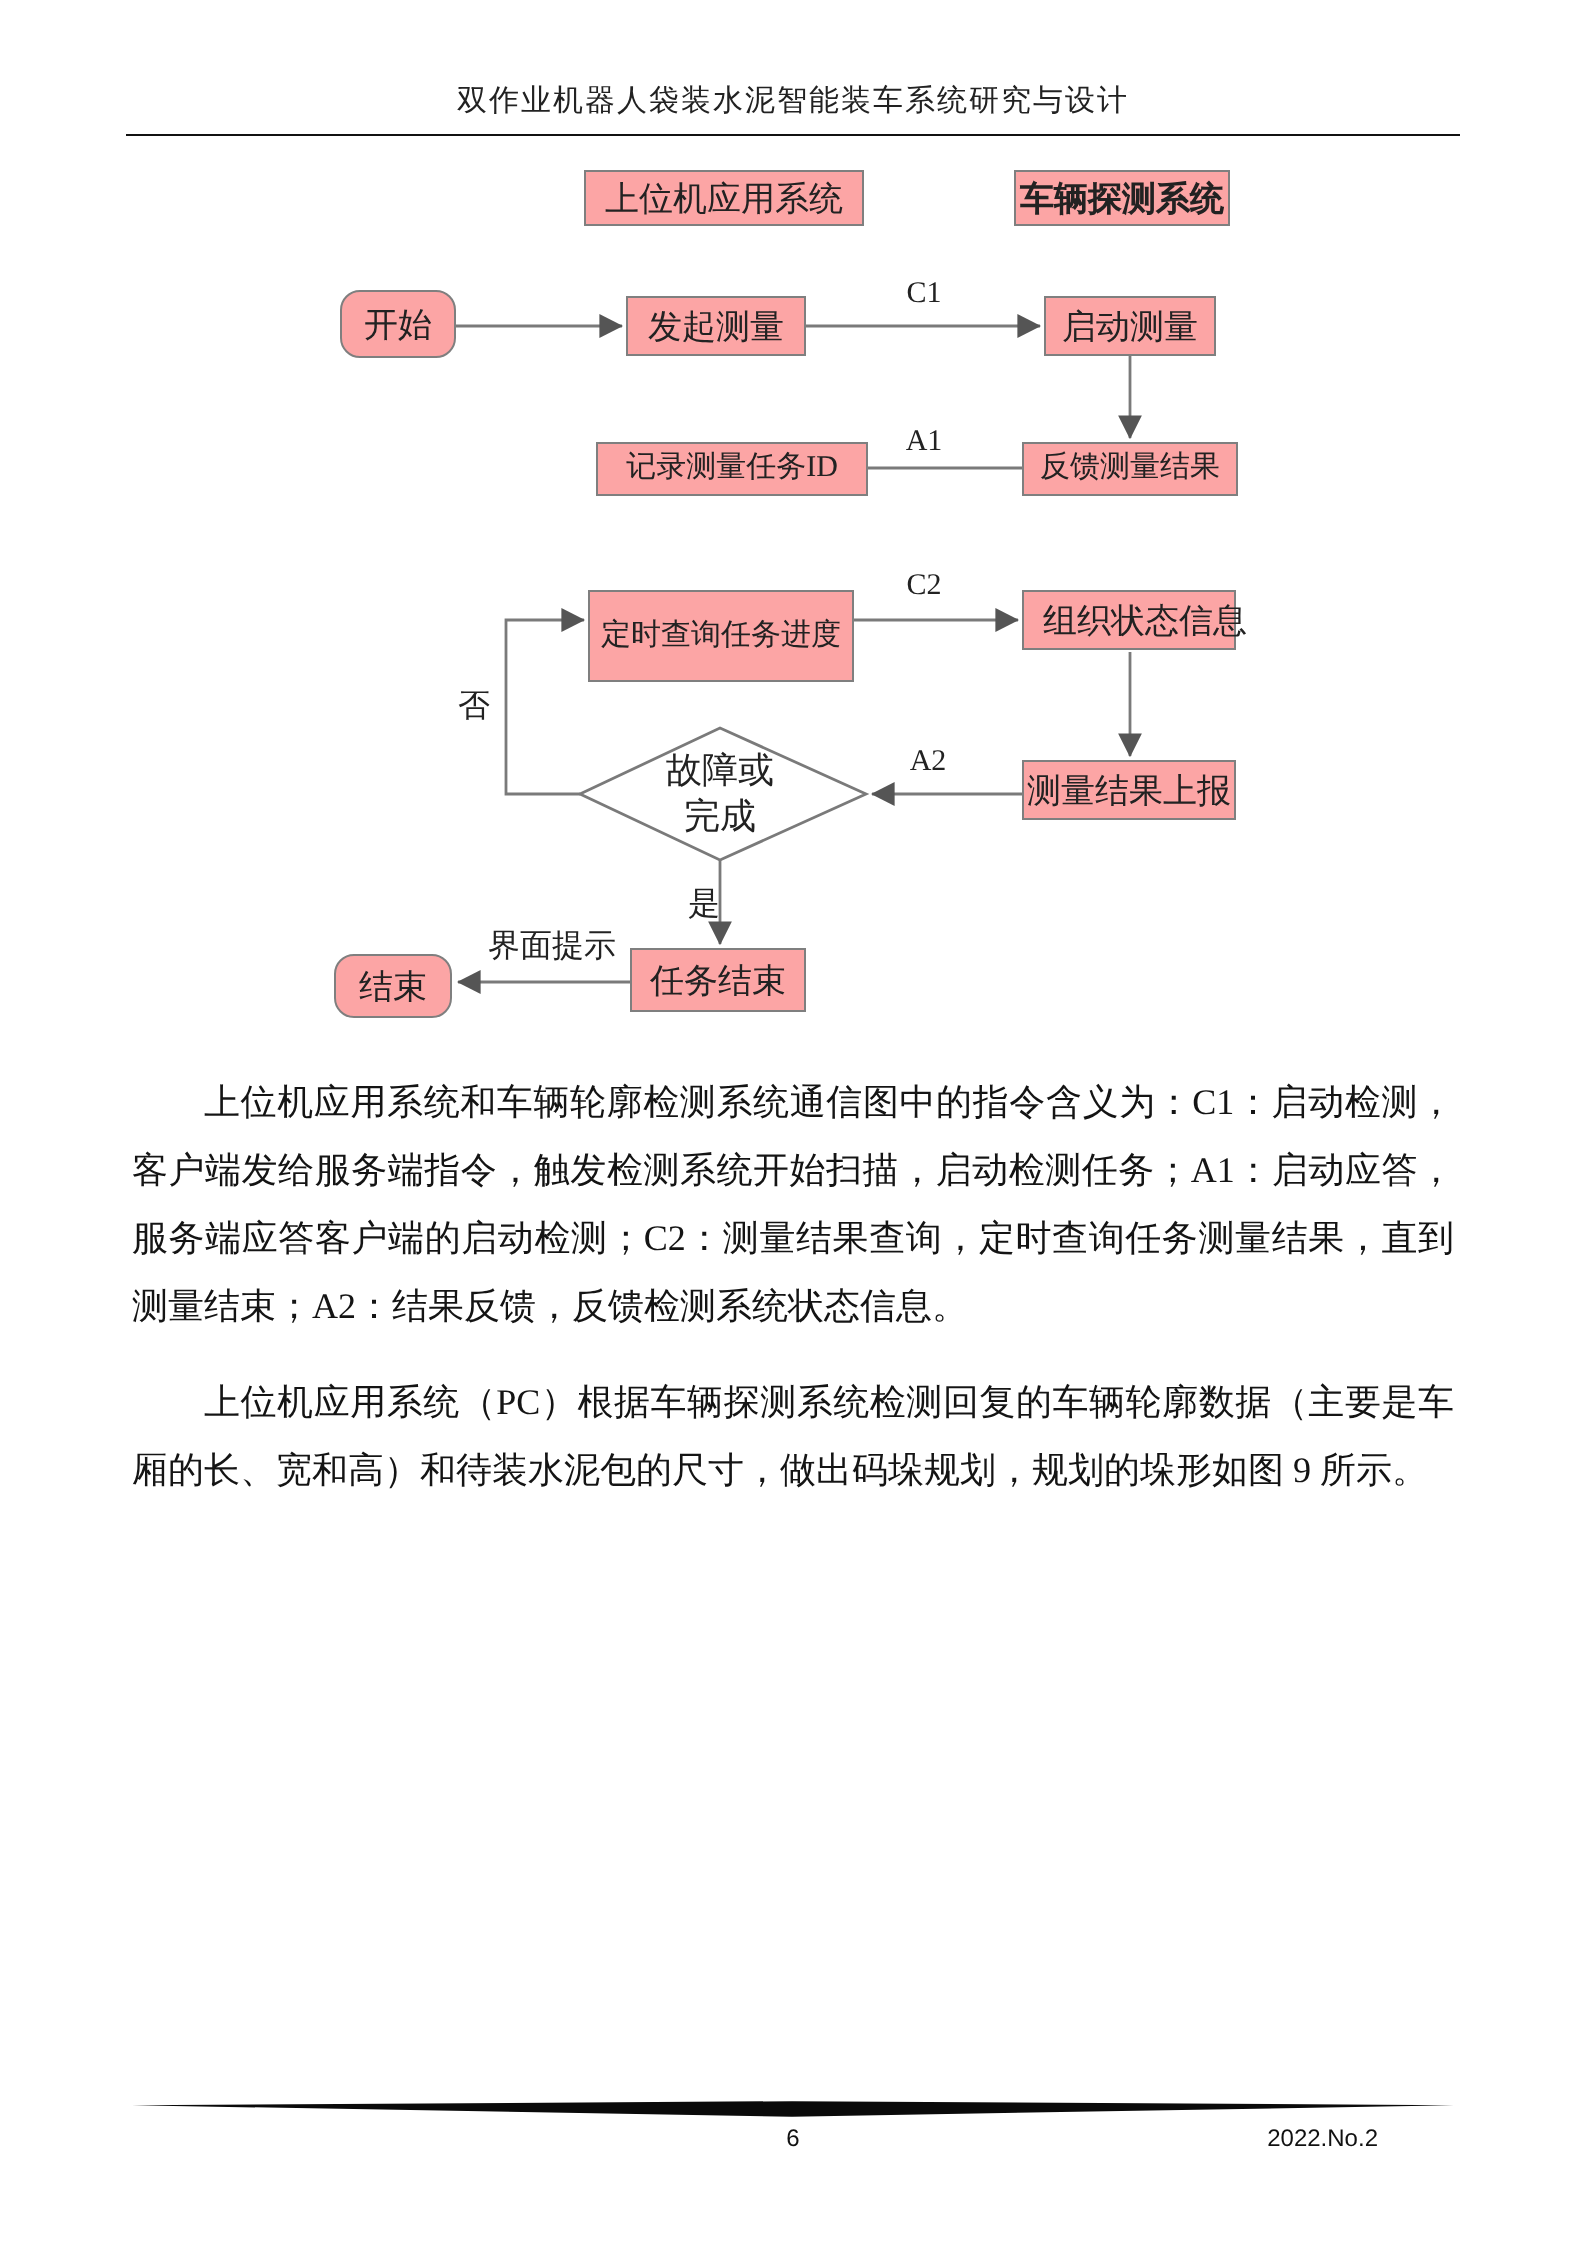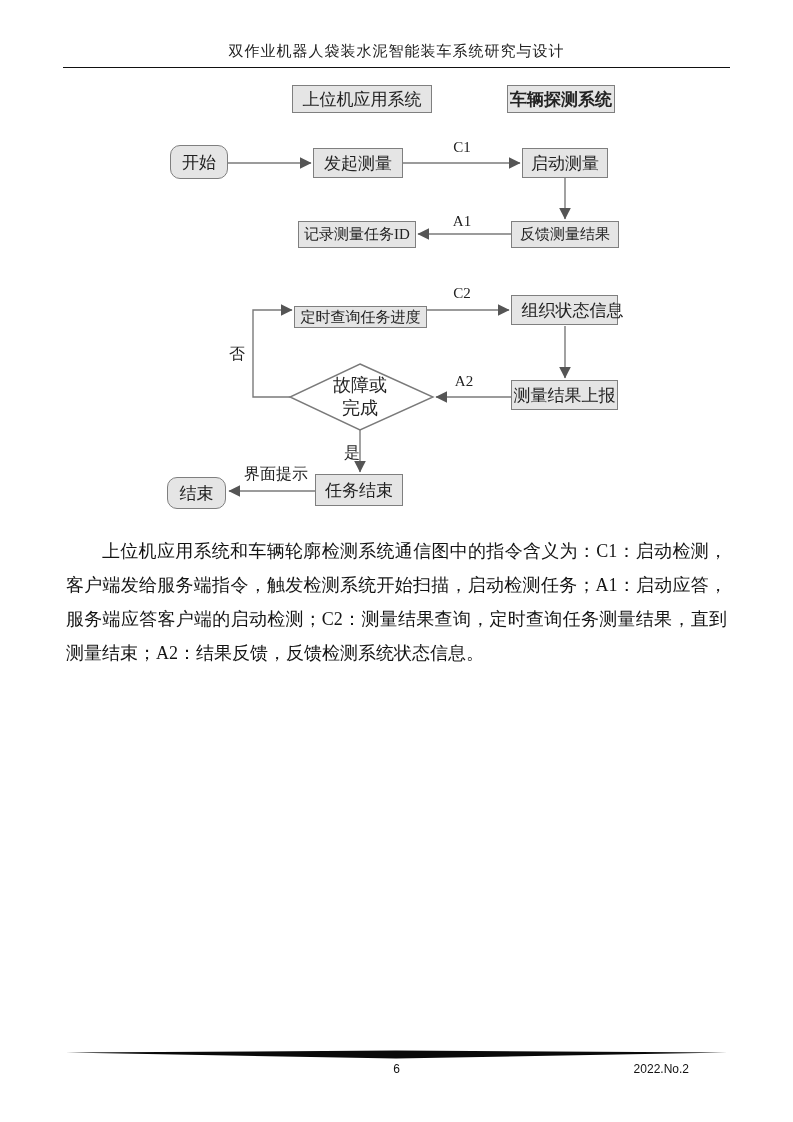--- a/index.html
+++ b/index.html
@@ -22,21 +22,21 @@
     margin:5px 63px 0 63px;
     border:none; border-top:1.6px solid #111;
     height:0;
   }
   
   .flowchart { position:relative; height:445px; margin-top:9px; }
   .flowchart svg.connectors { position:absolute; left:0; top:0; }
   .fc-box {
     position:absolute;
     border:1.3px solid #7f7f7f;
-    background:#e5e5e5;
+    background:#fca5a5;
     display:flex; align-items:center; justify-content:center;
     font-size:17px; color:#222; white-space:nowrap;
     line-height:1;
   }
   .fc-box.small-text { font-size:15px; }
   .fc-rounded { border-radius:10px; }
   .fc-label {
     position:absolute; text-align:center;
     font-size:15px; color:#222; line-height:1.1; white-space:nowrap;
   }
@@ -101,23 +101,23 @@
         <polygon points="360,287 433,320 360,353 290,320" fill="#ffffff"></polygon>
       </g>
     </svg>
 
     <div class="fc-box" style="left:292px;top:8px;width:140px;height:28px;">上位机应用系统</div>
     <div class="fc-box" style="left:507px;top:8px;width:108px;height:28px;font-weight:bold;">车辆探测系统</div>
 
     <div class="fc-box fc-rounded" style="left:170px;top:68px;width:58px;height:34px;">开始</div>
     <div class="fc-box" style="left:313px;top:71px;width:90px;height:30px;">发起测量</div>
     <div class="fc-box" style="left:522px;top:71px;width:86px;height:30px;">启动测量</div>
-    <div class="fc-box small-text" style="left:298px;top:144px;width:118px;height:27px;">记录测量任务ID</div>
+    <div class="fc-box small-text" style="left:298px;top:144px;width:136px;height:27px;">记录测量任务ID</div>
     <div class="fc-box small-text" style="left:511px;top:144px;width:108px;height:27px;">反馈测量结果</div>
-    <div class="fc-box small-text" style="left:294px;top:229px;width:133px;height:22px;">定时查询任务进度</div>
+    <div class="fc-box small-text" style="left:294px;top:218px;width:133px;height:46px;">定时查询任务进度</div>
     <div class="fc-box" style="left:511px;top:218px;width:107px;height:30px;padding-left:16px;">组织状态信息</div>
     <div class="fc-box" style="left:511px;top:303px;width:107px;height:30px;">测量结果上报</div>
     <div class="fc-box" style="left:315px;top:397px;width:88px;height:32px;">任务结束</div>
     <div class="fc-box fc-rounded" style="left:167px;top:400px;width:59px;height:32px;">结束</div>
 
     <div class="fc-diamond-text" style="left:300px;top:297px;width:120px;">
       <div>故障或</div>
       <div>完成</div>
     </div>
 
@@ -126,20 +126,21 @@
     <div class="fc-label" style="left:447px;top:208px;width:30px;">C2</div>
     <div class="fc-label" style="left:449px;top:296px;width:30px;">A2</div>
     <div class="fc-label cjk" style="left:225px;top:268px;width:24px;">否</div>
     <div class="fc-label cjk" style="left:340px;top:367px;width:24px;">是</div>
     <div class="fc-label cjk" style="left:240px;top:388px;width:72px;">界面提示</div>
   </div>
 
 
   <div class="body-text">
     <p>上位机应用系统和车辆轮廓检测系统通信图中的指令含义为：C1：启动检测，客户端发给服务端指令，触发检测系统开始扫描，启动检测任务；A1：启动应答，服务端应答客户端的启动检测；C2：测量结果查询，定时查询任务测量结果，直到测量结束；A2：结果反馈，反馈检测系统状态信息。</p>
+    <p>上位机应用系统（PC）根据车辆探测系统检测回复的车辆轮廓数据（主要是车厢的长、宽和高）和待装水泥包的尺寸，做出码垛规划，规划的垛形如图 9 所示。</p>
   </div>
 
   <div class="footer">
     <svg class="footer-bar" width="661" height="9" viewBox="0 0 661 9">
       <polygon points="0,2.6 330,0.6 661,2.6 330,8.4" fill="#0a0a0a"></polygon>
     </svg>
     <div class="footer-row">
       <span class="footer-pagenum">6</span>
       <span class="footer-issue">2022.No.2</span>
     </div>

